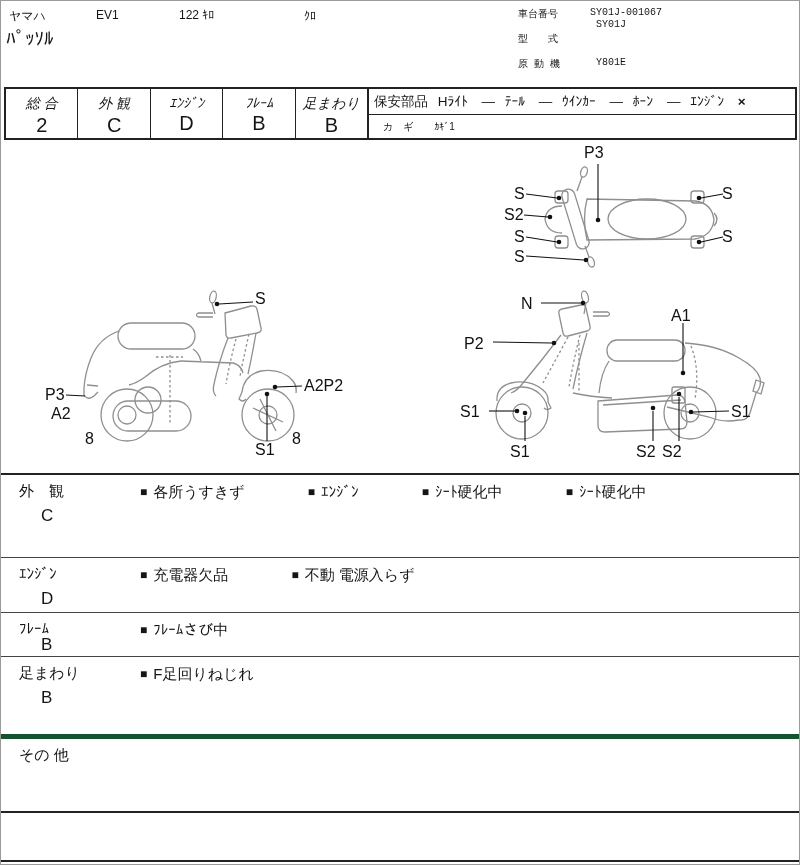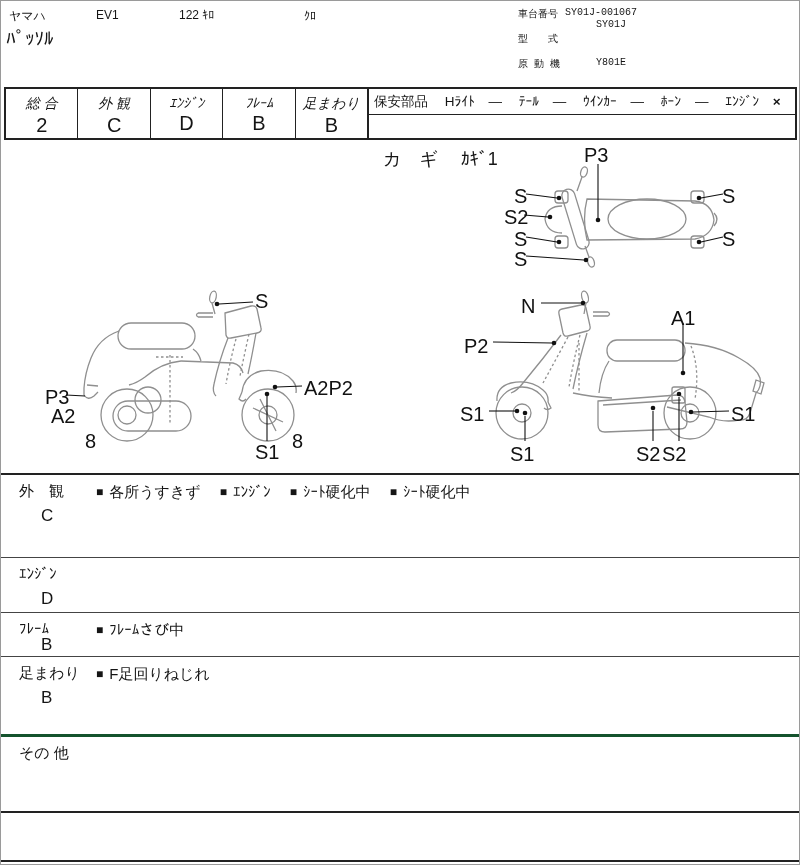--- a/index.html
+++ b/index.html
@@ -13,50 +13,50 @@
   .grade-table{position:absolute;left:3px;top:86px;width:365px;height:53px;
                display:flex;border:2px solid #222;box-sizing:border-box;}
   .gcell{flex:1;border-right:1.5px solid #222;text-align:center;}
   .gcell:last-child{border-right:none;}
   .glabel{font-size:14px;padding-top:6px;font-style:italic;}
   .gvalue{font-size:20px;margin-top:1px;}
   
   .safety-box{position:absolute;left:366px;top:86px;width:430px;height:53px;
               border:2px solid #222;box-sizing:border-box;}
   .srow1{height:25px;line-height:25px;border-bottom:1.2px solid #222;font-size:13.5px;}
-  .srow2{height:24px;line-height:24px;font-size:18px;margin-top:32px;}
+  .srow2{height:24px;line-height:24px;font-size:10px;}
   .stitle{margin-left:5px;}
-  .slabel{margin-left:13px;}
+  .slabel{margin-left:6px;}
   .sval{margin-left:10px;}
   .cross{font-weight:700;}
   .klabel{margin-left:14px;}
   .kval{margin-left:18px;}
   
   .section{position:absolute;left:0;width:798px;box-sizing:border-box;background:#fff;}
   .sec-label{position:absolute;left:18px;top:7px;font-size:15px;}
   .sec-grade{position:absolute;left:40px;top:31px;font-size:17px;}
   .sec-items{position:absolute;left:95px;top:8px;font-size:15px;}
-  .item{margin-right:15px;}
+  .item{margin-right:15px;margin-left:44px;}
   .bullet{font-size:12px;margin-right:6px;position:relative;top:-1px;}
   
-  .dlabel{position:absolute;font-size:20px;color:#111;white-space:nowrap;}
+  .dlabel{position:absolute;font-size:16px;color:#111;white-space:nowrap;}
 </style>
 </head>
 <body>
 
 <div class="sheet">
 
   <span class="abs t14" style="left:8px;top:7px">ヤマハ</span>
   <span class="abs t14" style="left:95px;top:7px">EV1</span>
   <span class="abs t14" style="left:178px;top:7px">122 ｷﾛ</span>
   <span class="abs t14" style="left:303px;top:8px">ｸﾛ</span>
   <span class="abs big" style="left:5px;top:27px">ﾊﾟｯｿﾙ</span>
 
   <span class="abs t15" style="left:517px;top:6px">車台番号</span>
-  <span class="abs t15" style="left:564px;top:6px">SY01J-001067</span>
+  <span class="abs t15" style="left:589px;top:6px">SY01J-001067</span>
   <span class="abs t15" style="left:517px;top:31px">型　　式</span>
   <span class="abs t15" style="left:595px;top:18px">SY01J</span>
   <span class="abs t15" style="left:517px;top:56px">原 動 機</span>
   <span class="abs t15" style="left:595px;top:56px">Y801E</span>
 
   <div class="grade-table">
     <div class="gcell">
       <div class="glabel">総 合</div>
       <div class="gvalue">2</div>
     </div>
@@ -250,37 +250,41 @@
       <span class="item"><span class="bullet">■</span><span>各所うすきず</span></span>
       <span class="item"><span class="bullet">■</span><span>ｴﾝｼﾞﾝ</span></span>
       <span class="item"><span class="bullet">■</span><span>ｼｰﾄ硬化中</span></span>
       <span class="item"><span class="bullet">■</span><span>ｼｰﾄ硬化中</span></span>
     </div>
   </div>
 
   <div class="section" style="top:556px;height:55px;border-top:1px solid #444">
     <span class="sec-label">ｴﾝｼﾞﾝ</span>
     <span class="sec-grade">D</span>
+    <div class="sec-items">
+      <span class="item"><span class="bullet">■</span><span>充電器欠品</span></span>
+      <span class="item"><span class="bullet">■</span><span>不動 電源入らず</span></span>
+    </div>
   </div>
 
   <div class="section" style="top:611px;height:44px;border-top:1px solid #444">
     <span class="sec-label">ﾌﾚｰﾑ</span>
     <span class="sec-grade" style="top:22px">B</span>
     <div class="sec-items">
       <span class="item"><span class="bullet">■</span><span>ﾌﾚｰﾑさび中</span></span>
     </div>
   </div>
 
   <div class="section" style="top:655px;height:78px;border-top:1px solid #444">
     <span class="sec-label">足まわり</span>
     <span class="sec-grade">B</span>
     <div class="sec-items">
       <span class="item"><span class="bullet">■</span><span>F足回りねじれ</span></span>
     </div>
   </div>
 
-  <div class="section" style="top:733px;height:77px;border-top:3px solid #14532d">
+  <div class="section" style="top:733px;height:77px;border-top:5px solid #14532d">
     <span class="sec-label">その 他</span>
   </div>
 
   <div class="section" style="top:810px;height:51px;border-top:2px solid #222;border-bottom:2px solid #222"></div>
 
 </div>
 
 </body></html>

